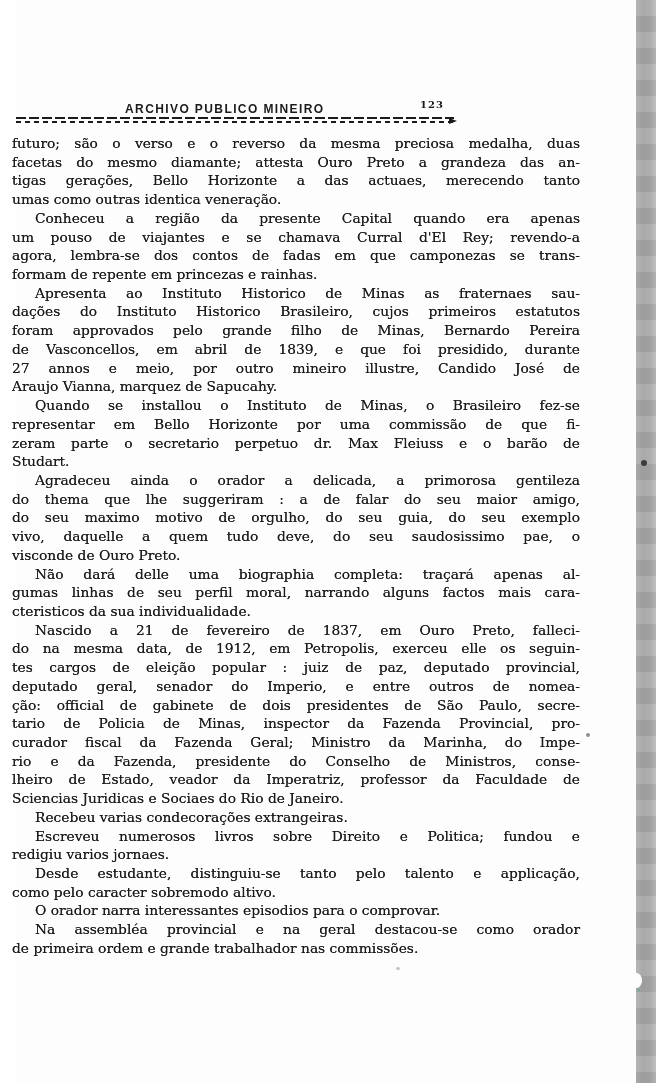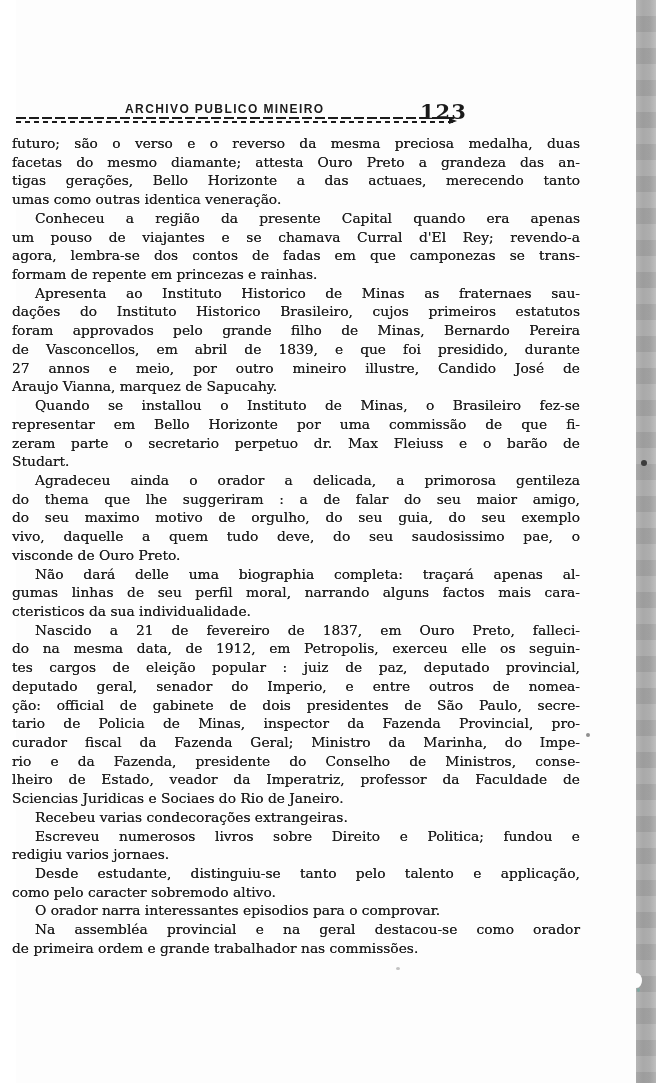--- a/index.html
+++ b/index.html
@@ -24,21 +24,21 @@
   .journal-title{
     position:absolute;left:109px;top:102px;
     font-family:"Liberation Sans", sans-serif;
     font-weight:700;font-size:12px;letter-spacing:1.4px;
     color:var(--ink);
     white-space:nowrap;
   }
   .page-number{
     position:absolute;left:404px;top:99px;
     font-family:"DejaVu Serif", serif;
-    font-weight:700;font-size:21px;letter-spacing:1px;
+    font-weight:700;font-size:10px;letter-spacing:1px;
     color:var(--ink);
   }
   
   .header-rule{
     position:absolute;left:0;top:117px;width:438px;height:8px;
   }
   .header-rule .r1{
     height:2px;
     background:repeating-linear-gradient(90deg, var(--ink) 0 10px, transparent 10px 13px);
   }

